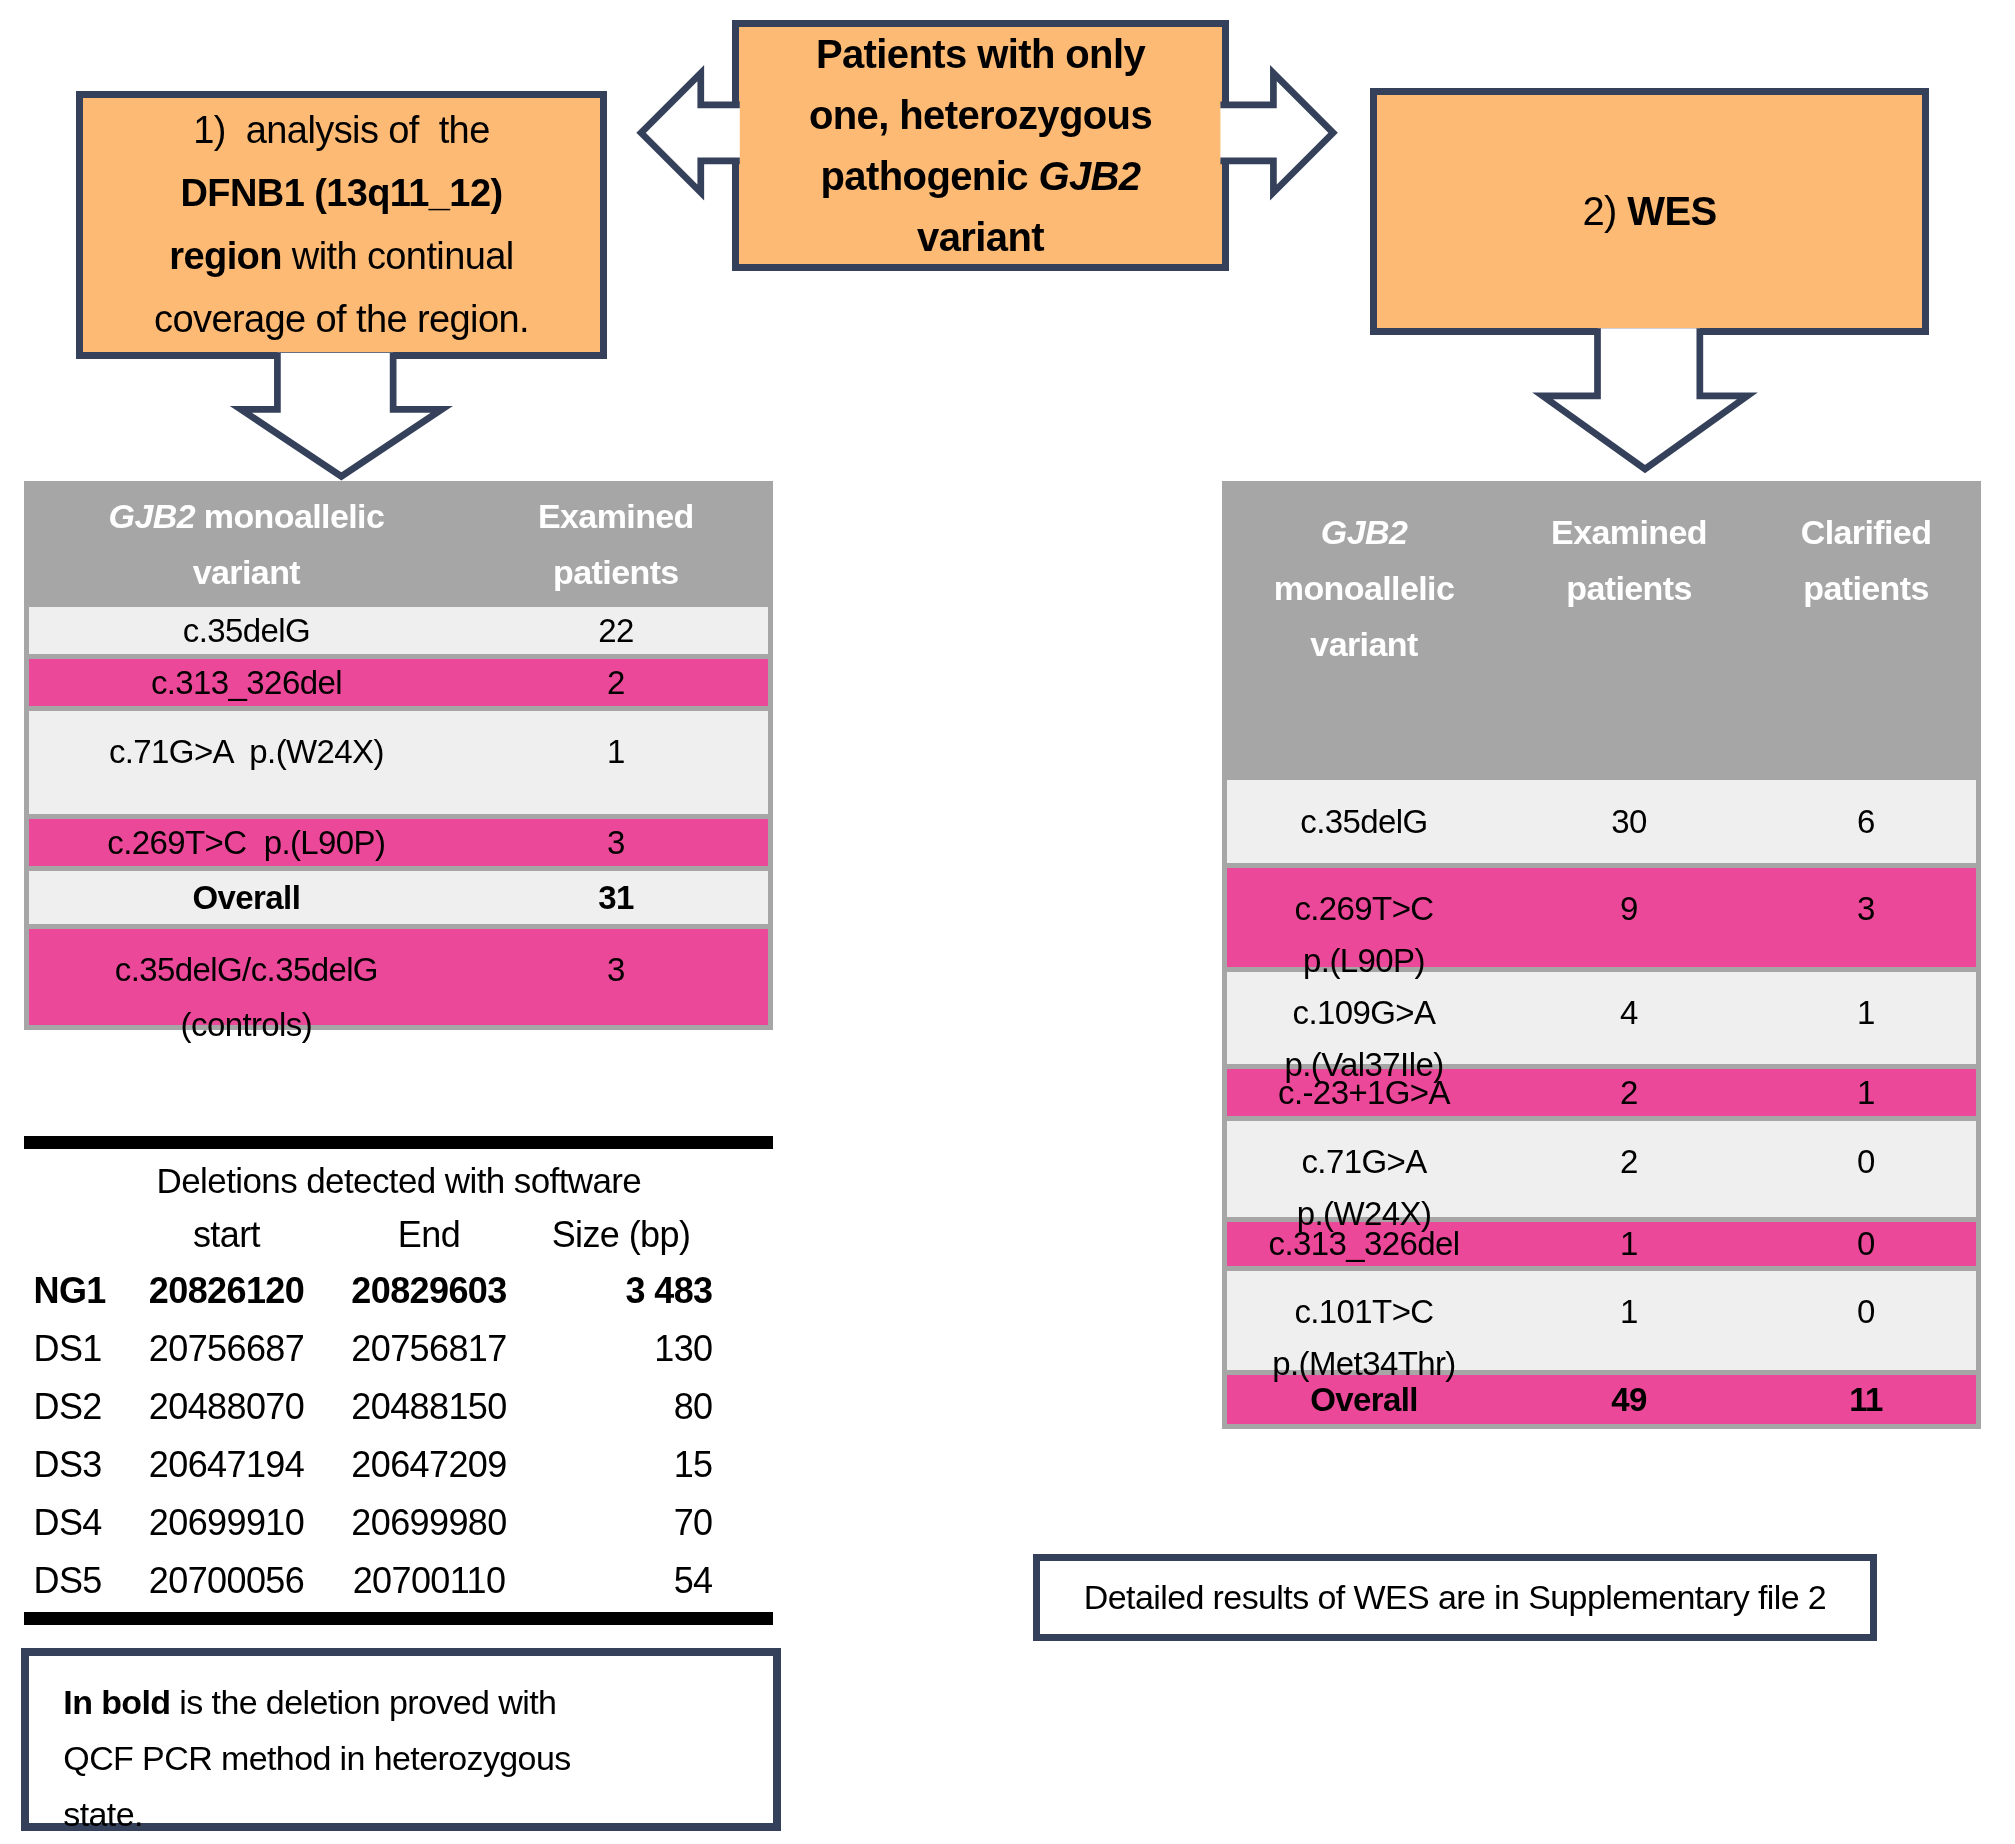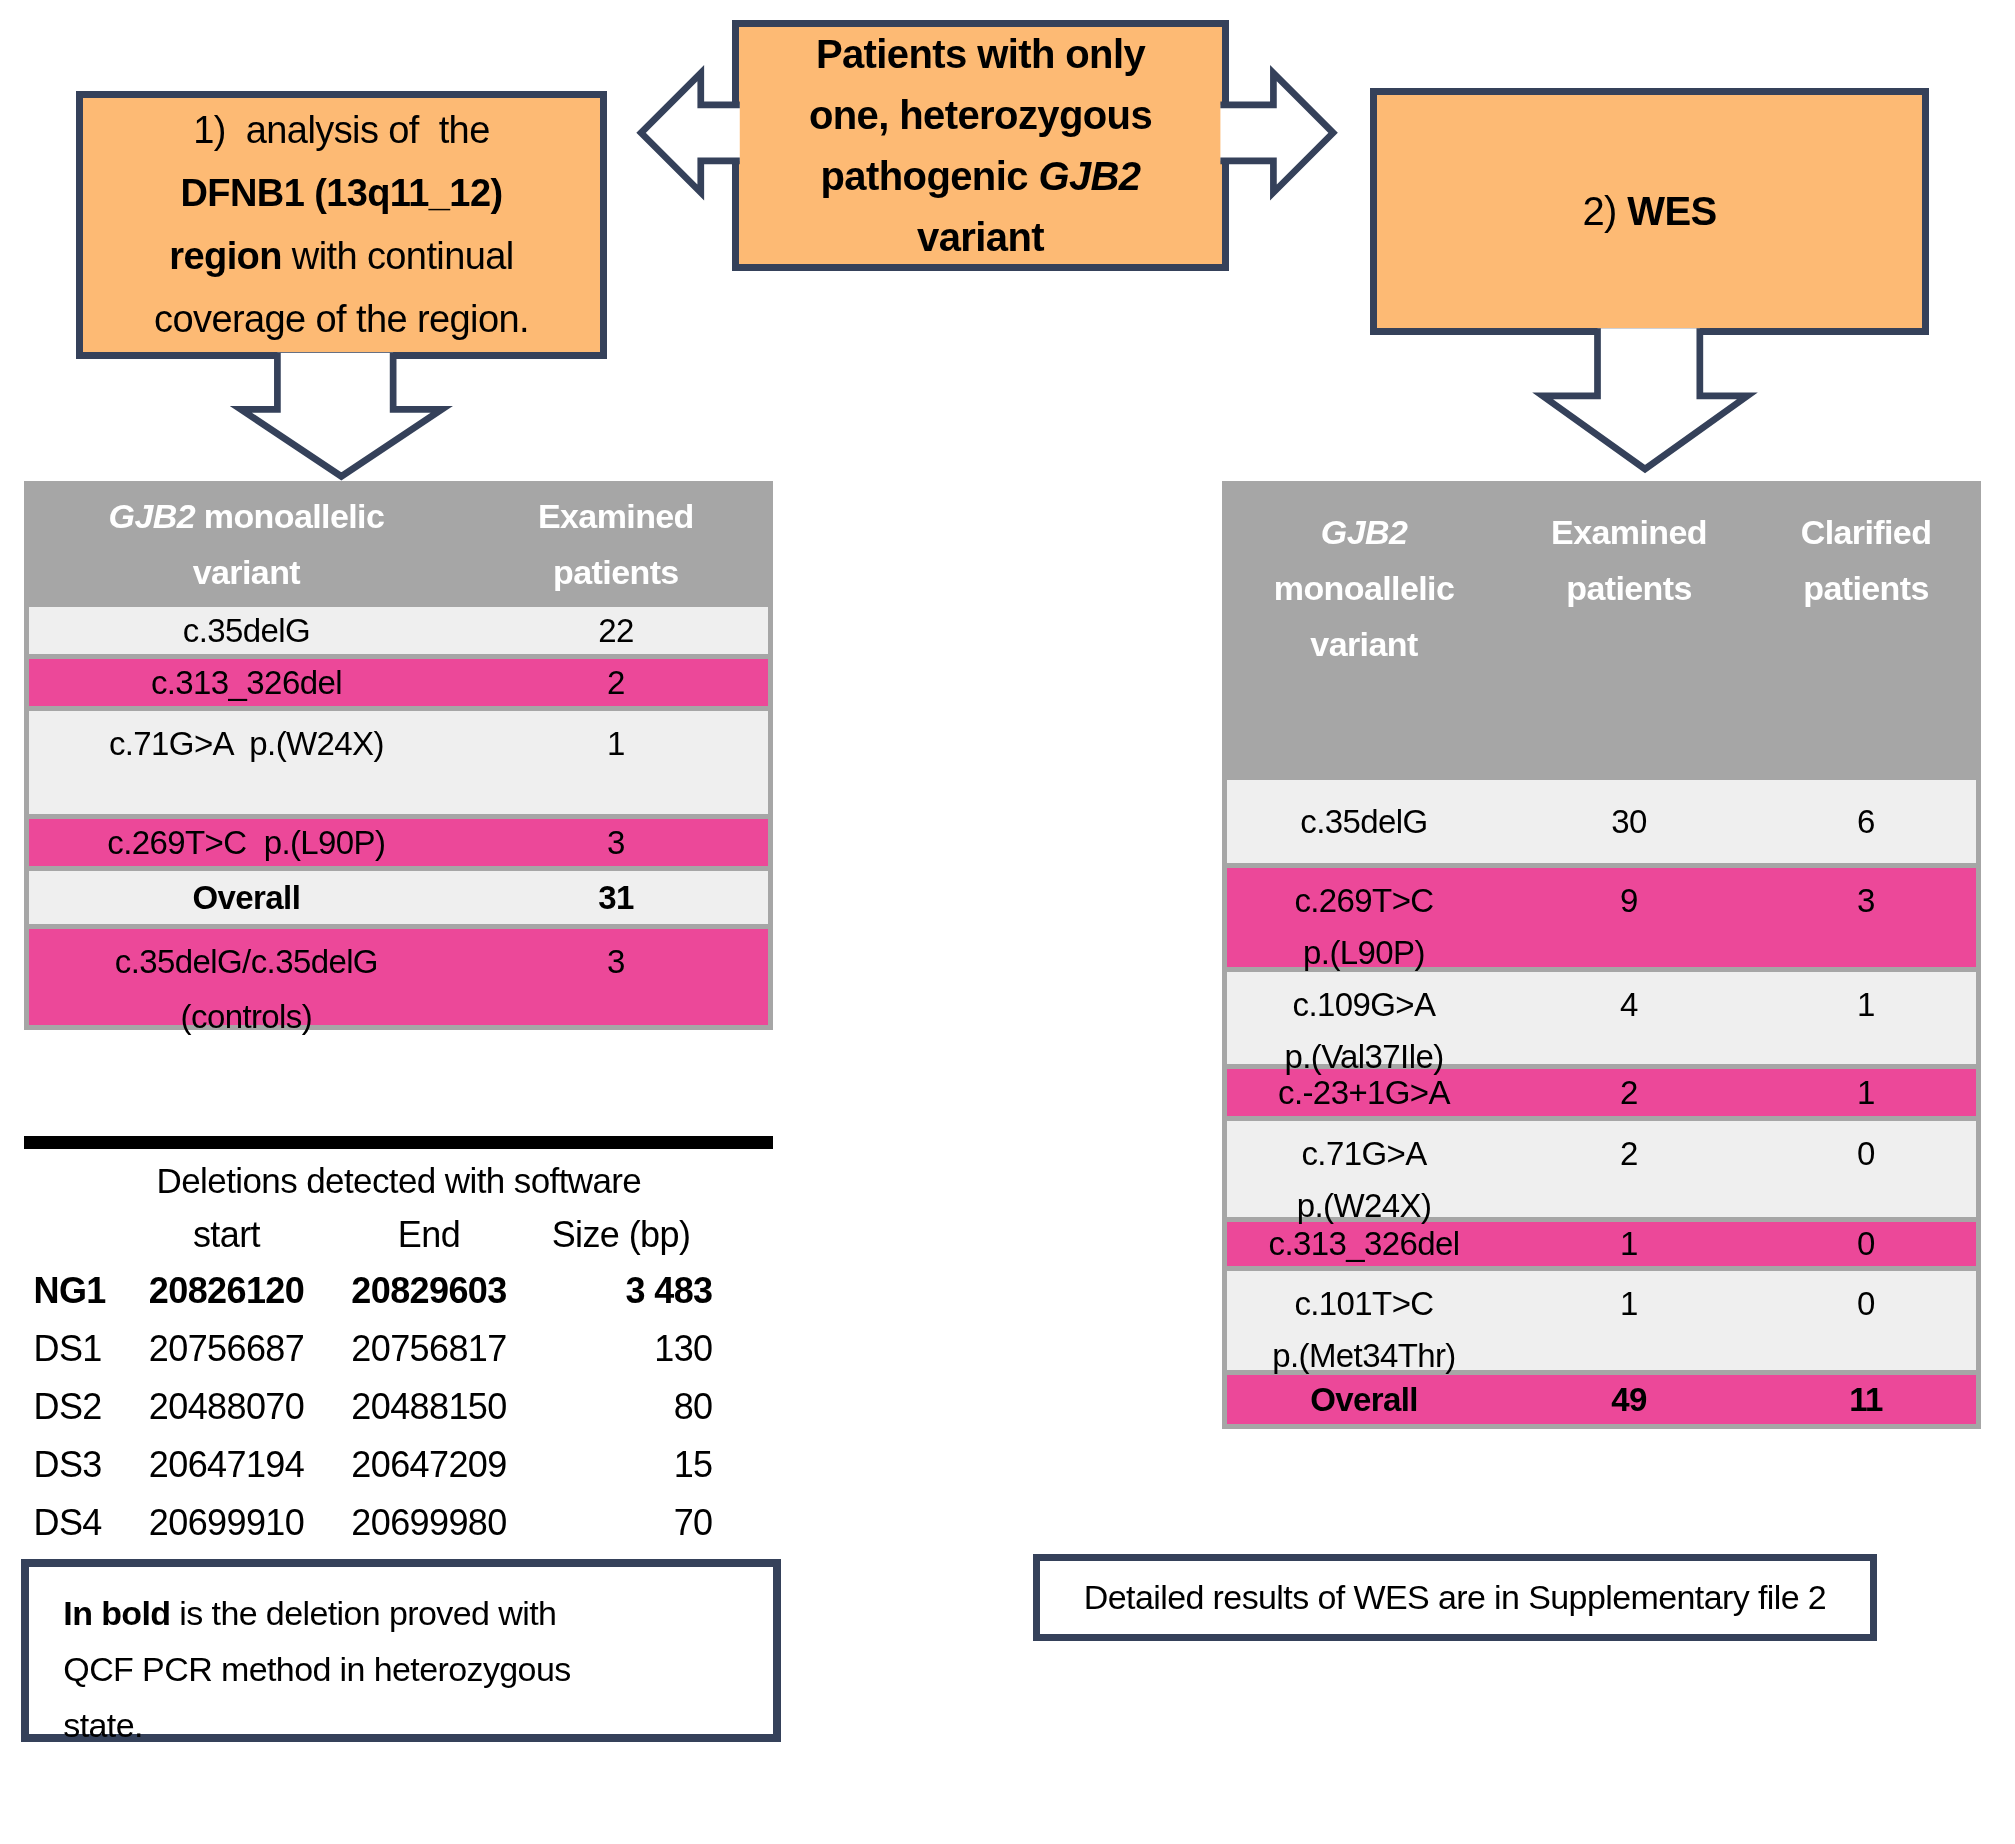--- a/index.html
+++ b/index.html
@@ -28,21 +28,21 @@
   .arrow{fill:#ffffff;stroke:var(--navy);stroke-width:11;stroke-linejoin:miter;}
   
   .gtable{box-sizing:border-box;border:5.5px solid var(--sep);background:#fff;}
   .trow{display:flex;box-sizing:border-box;border-top:5.5px solid var(--sep);}
   .trow.first{border-top:none;}
   .thead{background:var(--hdr);color:#fff;font-weight:bold;}
   .cell{box-sizing:border-box;text-align:center;}
   .rl{background:var(--light);}
   .rw{background:#ec4899;}
   .vcent{display:flex;align-items:center;justify-content:center;}
-  .vtop{display:flex;align-items:flex-start;justify-content:center;padding-top:7px;}
+  .vtop{display:flex;align-items:flex-start;justify-content:center;padding-top:15px;}
   .lt-cell{font-size:33px;line-height:52px;white-space:nowrap;}
   .hdr-line{font-size:34px;line-height:56px;white-space:nowrap;}
   .stack{display:flex;flex-direction:column;align-items:center;}
   
   .rule{background:#000;}
   .delrow{display:flex;align-items:flex-start;font-size:36px;white-space:nowrap;}
   .d-id{width:91px;text-align:left;padding-left:9.1px;}
   .d-start{width:204px;text-align:center;}
   .d-end{width:201px;text-align:center;}
   .d-size{width:183px;text-align:right;padding-right:30.5px;}
@@ -167,21 +167,21 @@
     <div class="d-size">70</div>
   </div>
   <div class="abs delrow" style="left:24.4px;top:1560px;width:749px;height:43px;">
     <div class="d-id">DS5</div>
     <div class="d-start">20700056</div>
     <div class="d-end">20700110</div>
     <div class="d-size">54</div>
   </div>
   <div class="abs rule" style="left:24.4px;top:1612px;width:749px;height:13.4px;"></div>
 
-  <div class="abs notebox" style="left:21.3px;top:1559px;width:760px;height:183px;padding:18.3px 12.2px 0 34px;">
+  <div class="abs notebox" style="left:21.3px;top:1648px;width:760px;height:183px;padding:18.3px 12.2px 0 34px;">
     <div style="font-size:34px;line-height:56px;white-space:nowrap;"><span class="b">In bold</span><span> is the deletion proved with</span></div>
     <div style="font-size:34px;line-height:56px;white-space:nowrap;">QCF PCR method in heterozygous</div>
     <div style="font-size:34px;line-height:56px;white-space:nowrap;">state.</div>
   </div>
 
   <div class="abs gtable" style="left:1222px;top:481px;width:759px;">
 
     <div class="trow first thead" style="height:289px;">
       <div class="cell stack" style="width:274px;padding-top:18.3px;">
         <div class="hdr-line" style="font-style:italic;">GJB2</div>

